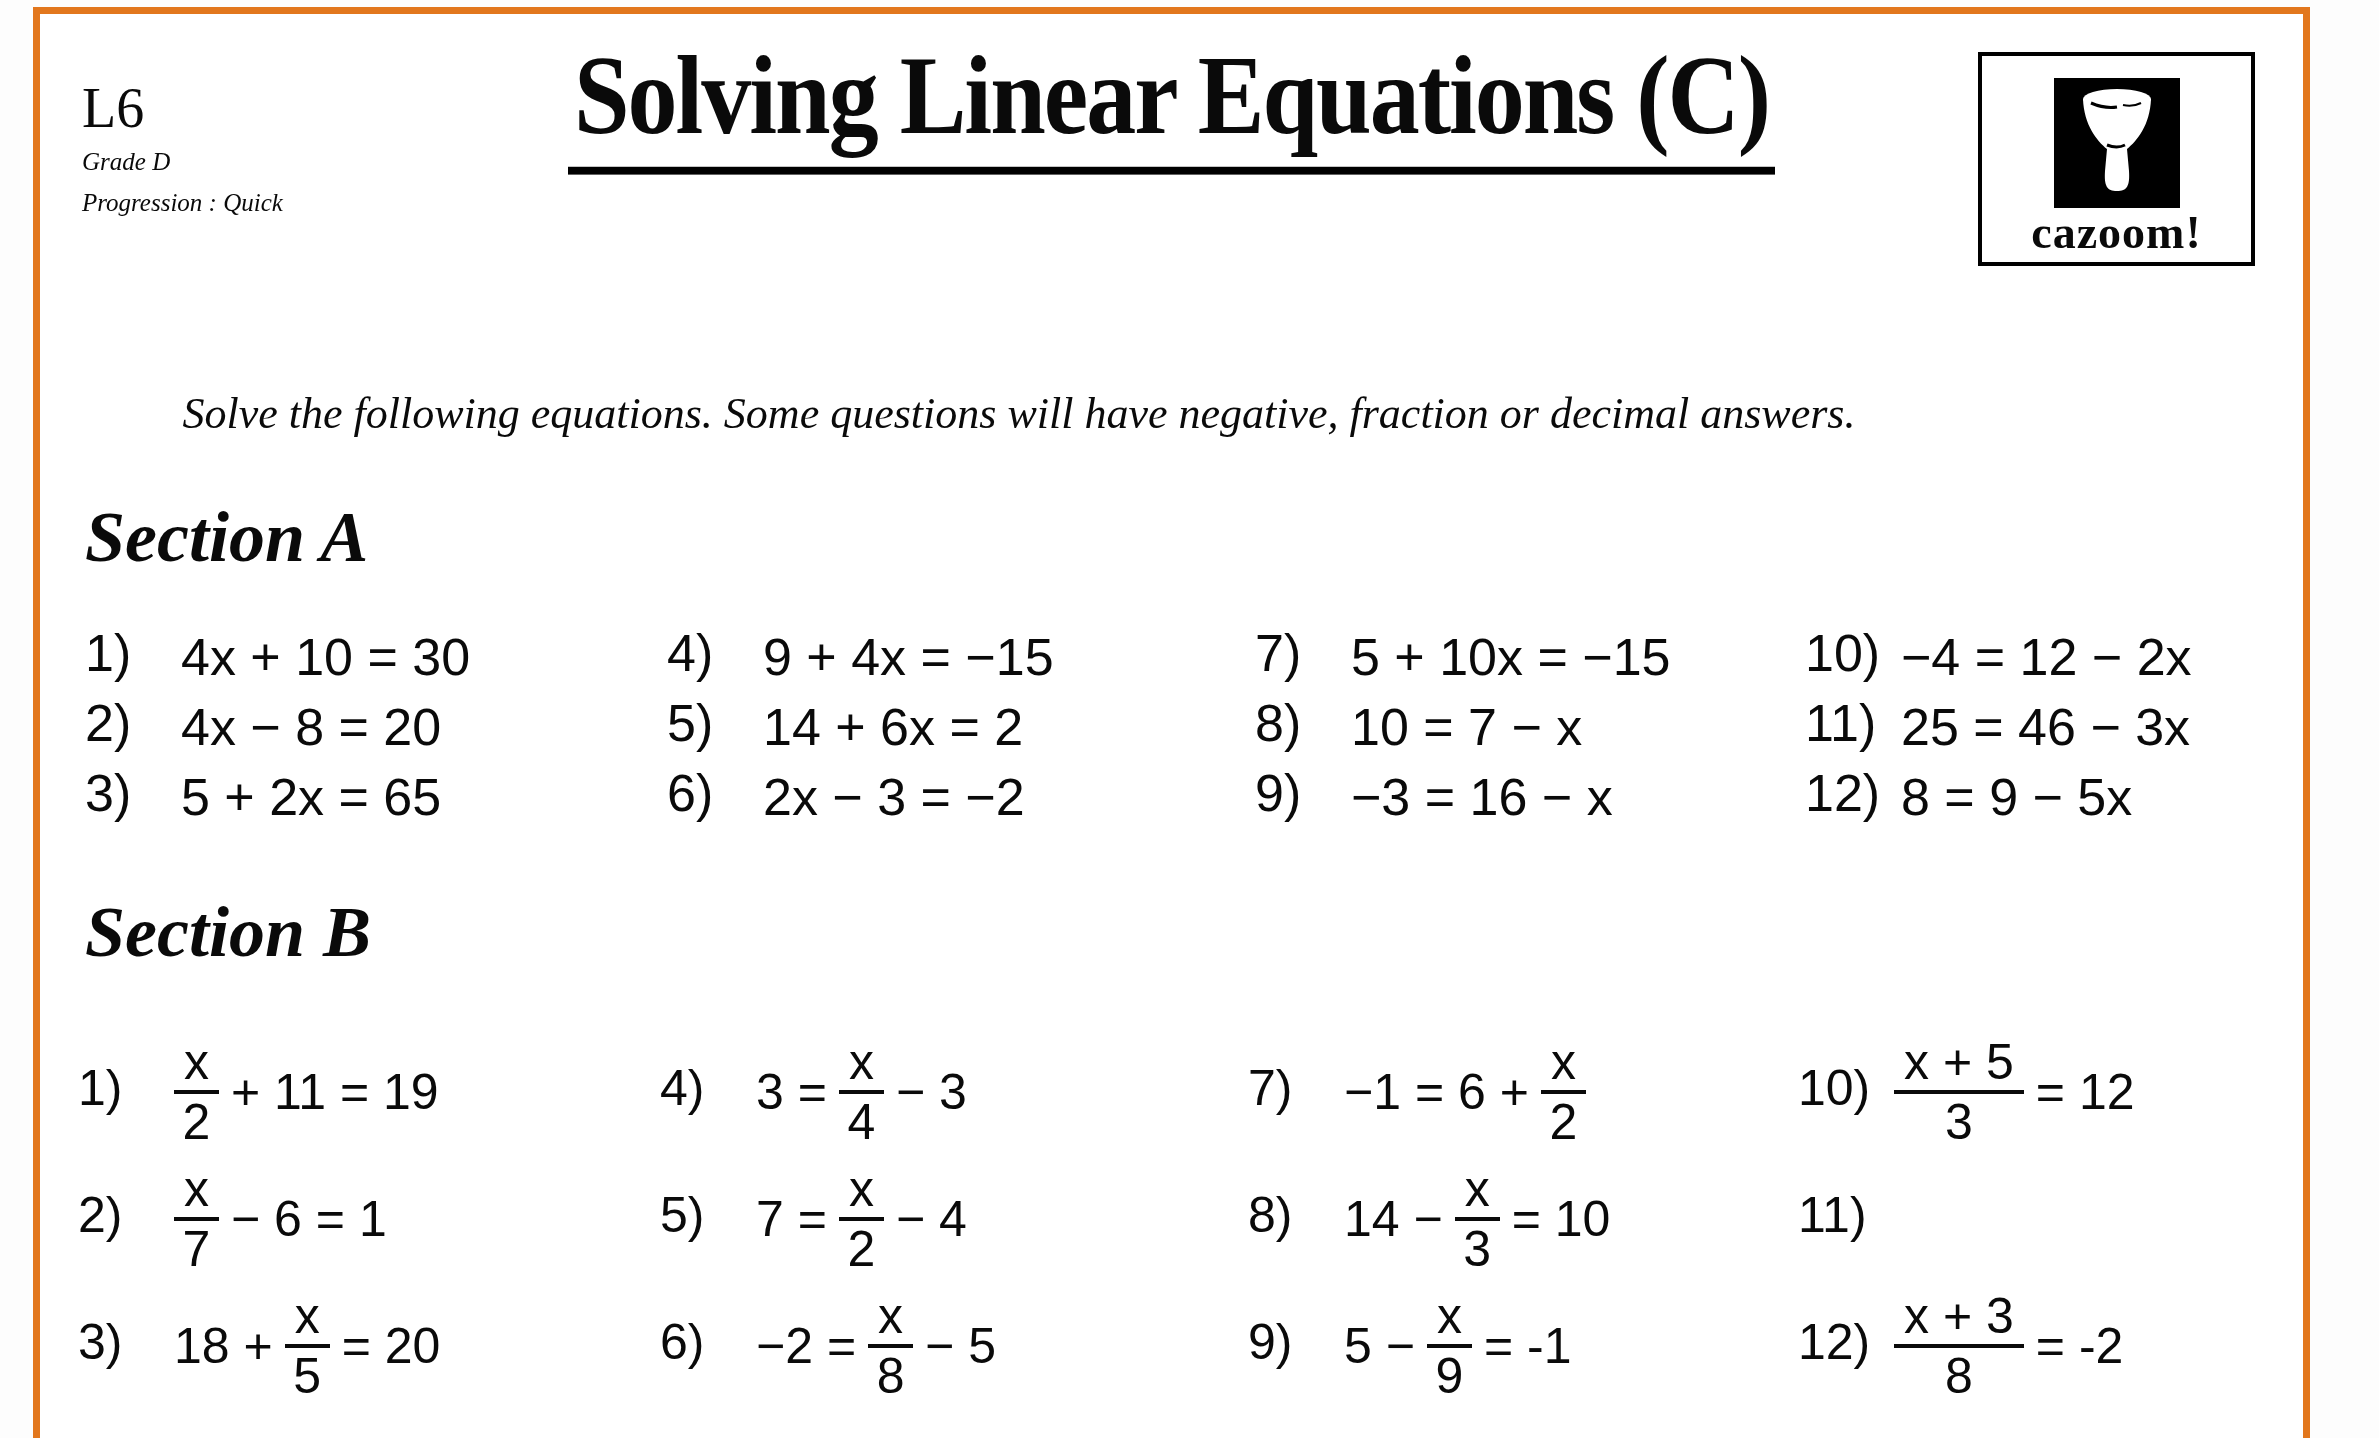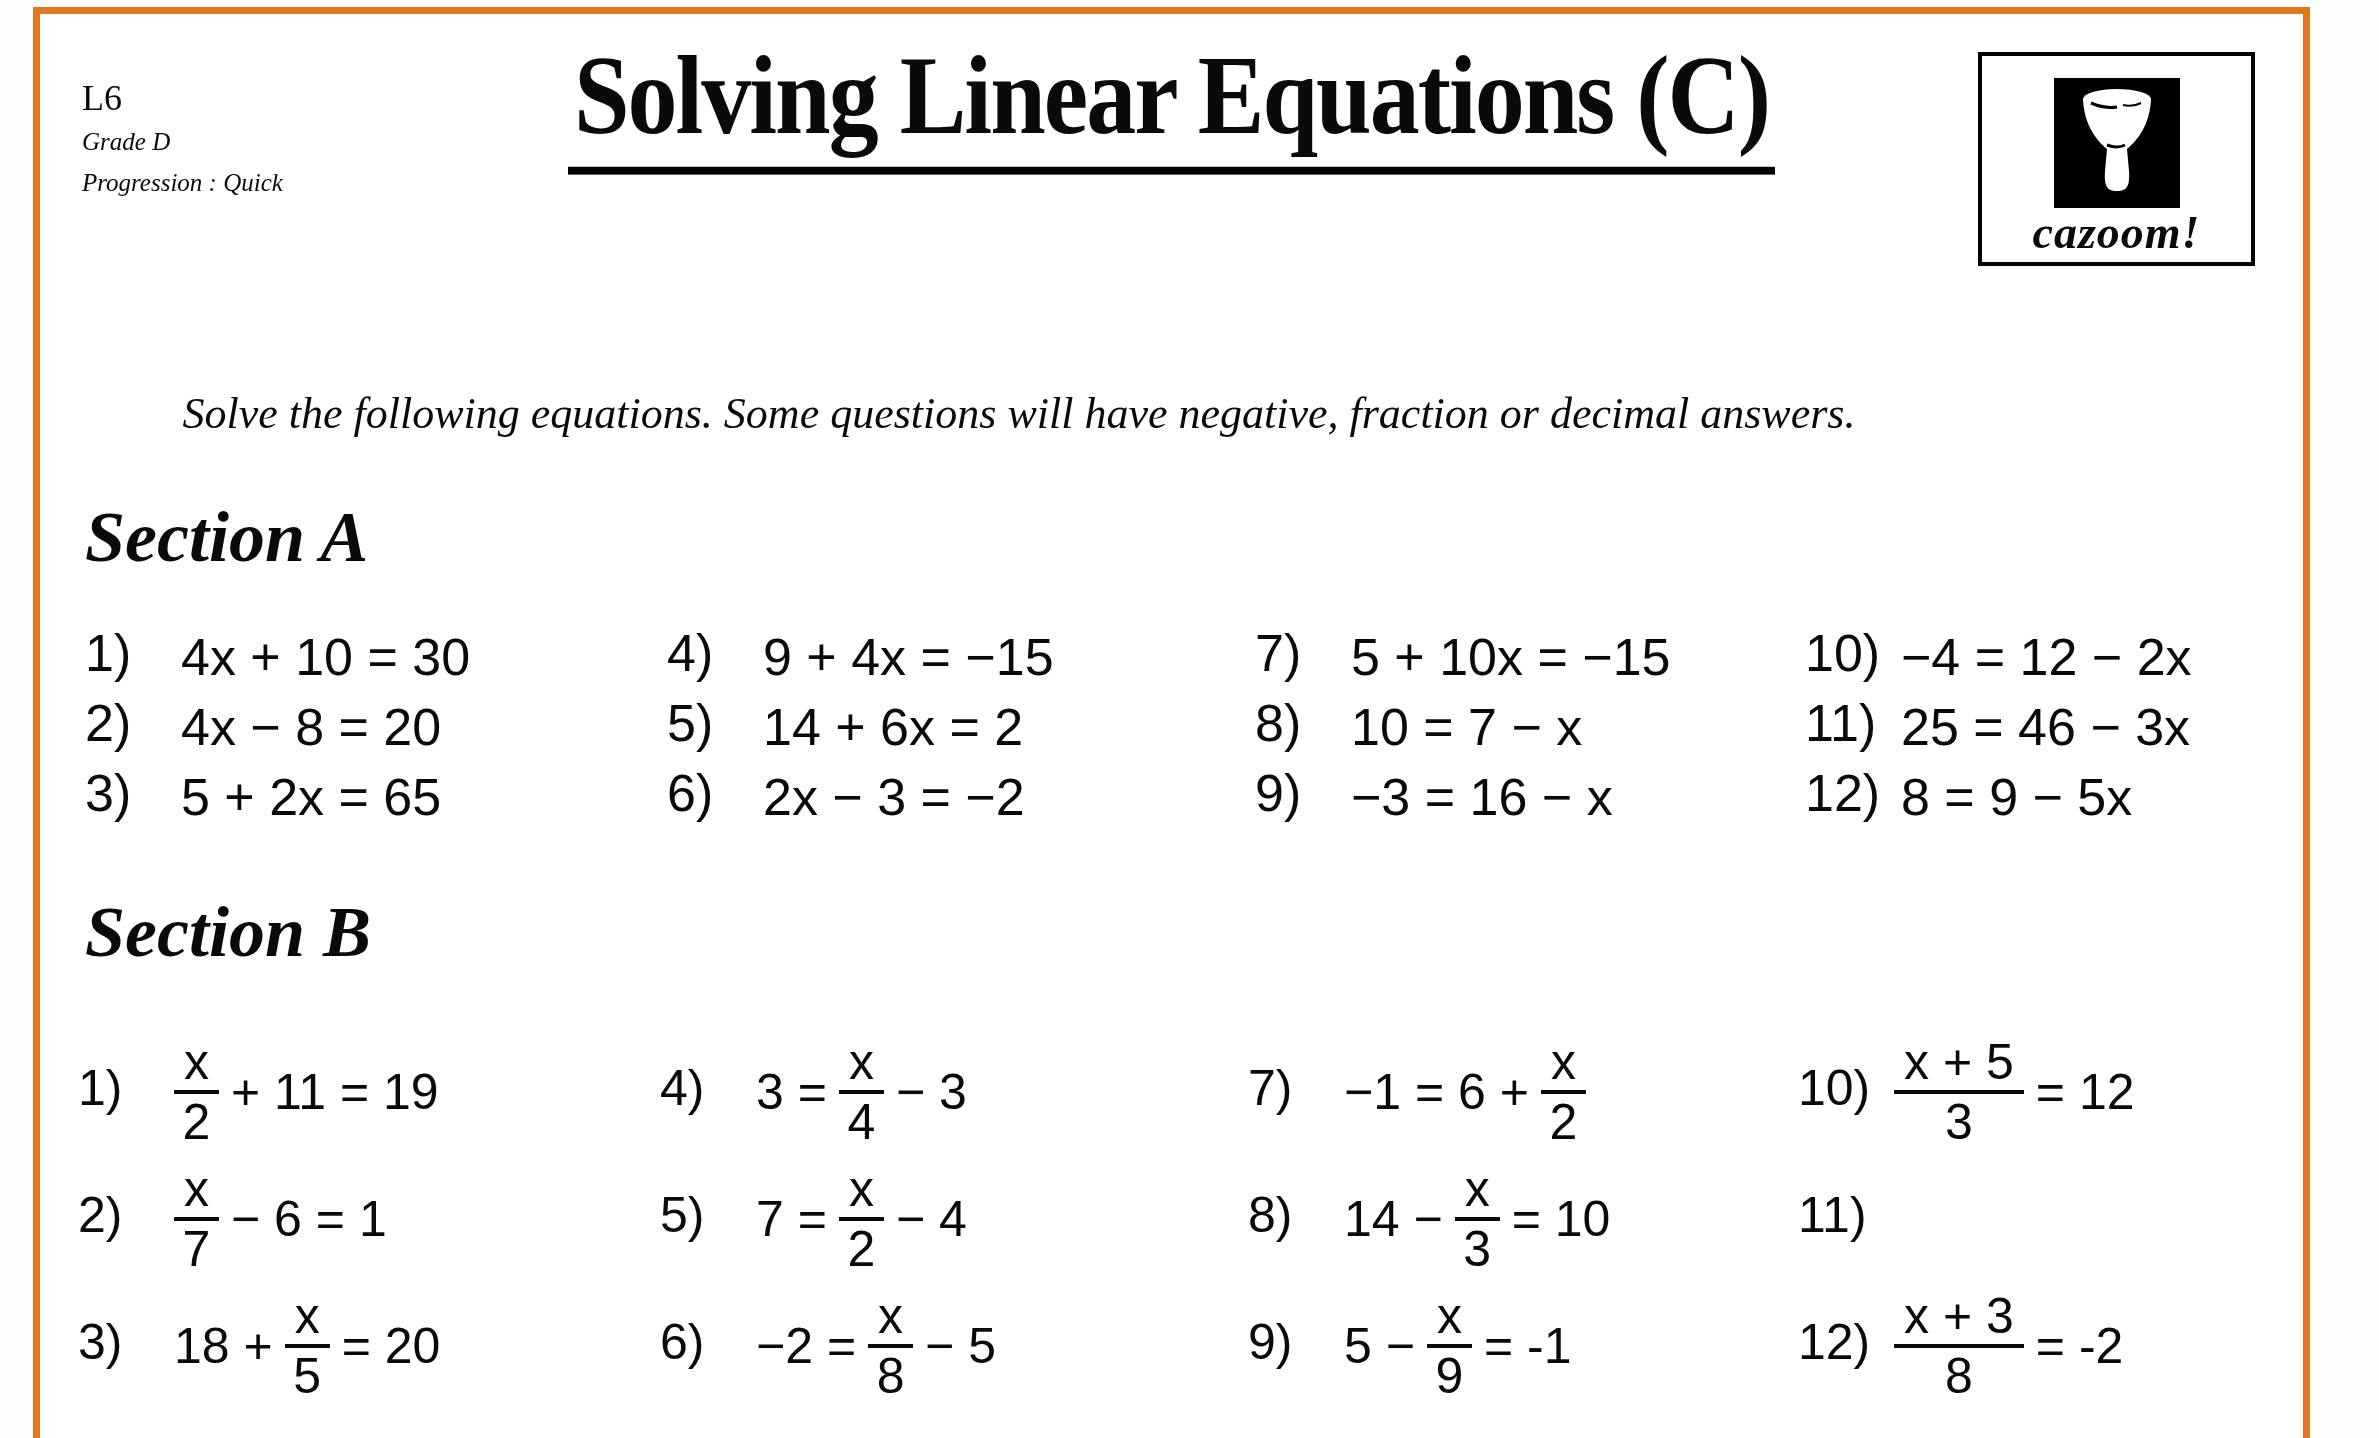--- a/index.html
+++ b/index.html
@@ -22,21 +22,21 @@
     box-sizing: border-box;
     background: #ffffff;
   }
   
   .level-block {
     position: absolute;
     left: 82px;
     top: 80px;
   }
   .level-code {
-    font-size: 36px;
+    font-size: 56px;
     line-height: 1.0;
     font-family: "Liberation Serif", serif;
   }
   .level-sub {
     font-style: italic;
     font-size: 25px;
     line-height: 1.25;
     margin-top: 10px;
   }
   .title-wrap {
@@ -82,21 +82,20 @@
     justify-content: center;
     margin-bottom: 2px;
   }
   .logo-text {
     font-family: "Liberation Serif", serif;
     font-weight: bold;
     font-size: 46px;
     line-height: 1.0;
     padding-bottom: 6px;
     letter-spacing: 1px;
-    font-style: italic;
   }
   
   .instructions {
     position: absolute;
     left: 33px;
     top: 388px;
     width: 1972px;
     text-align: center;
     font-style: italic;
     font-size: 44px;

